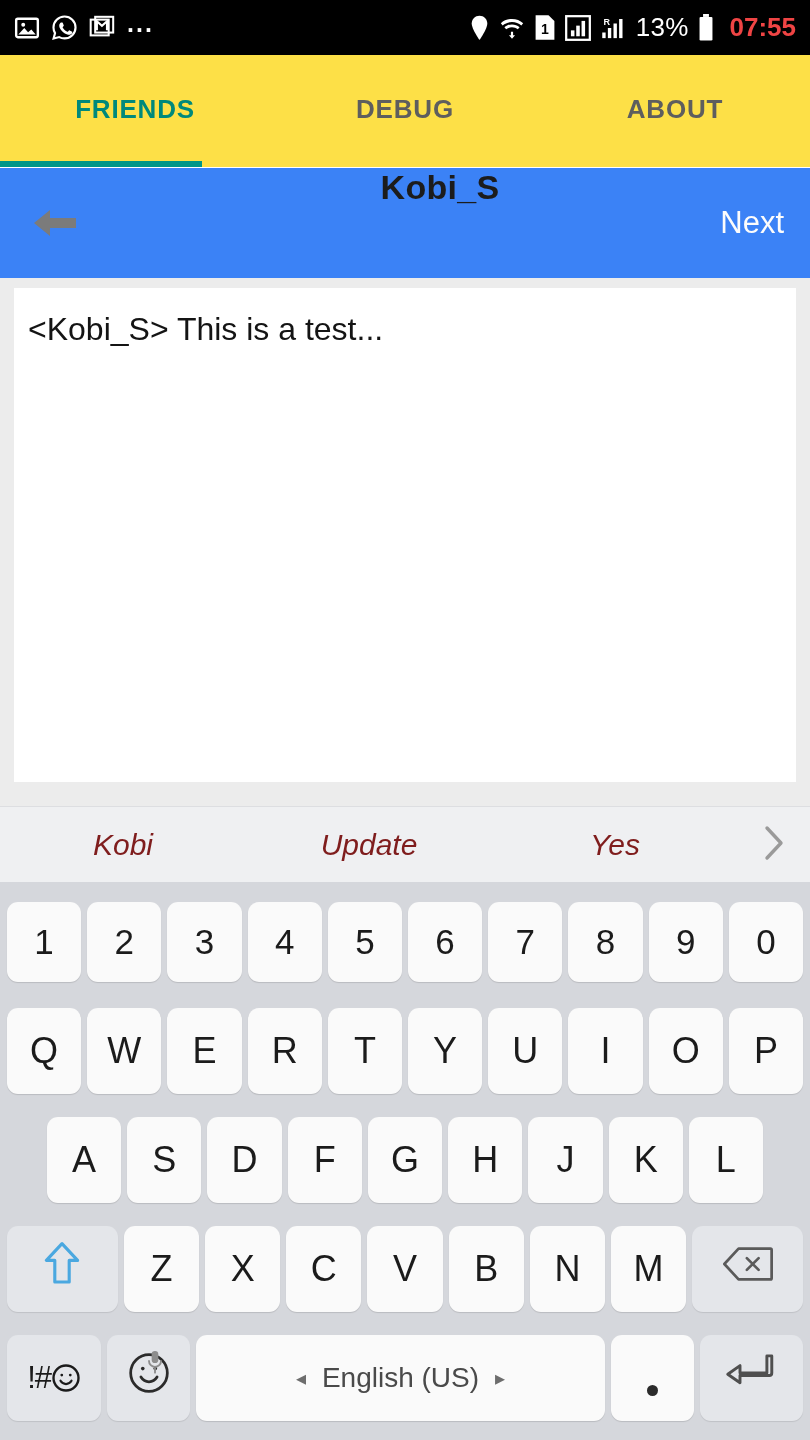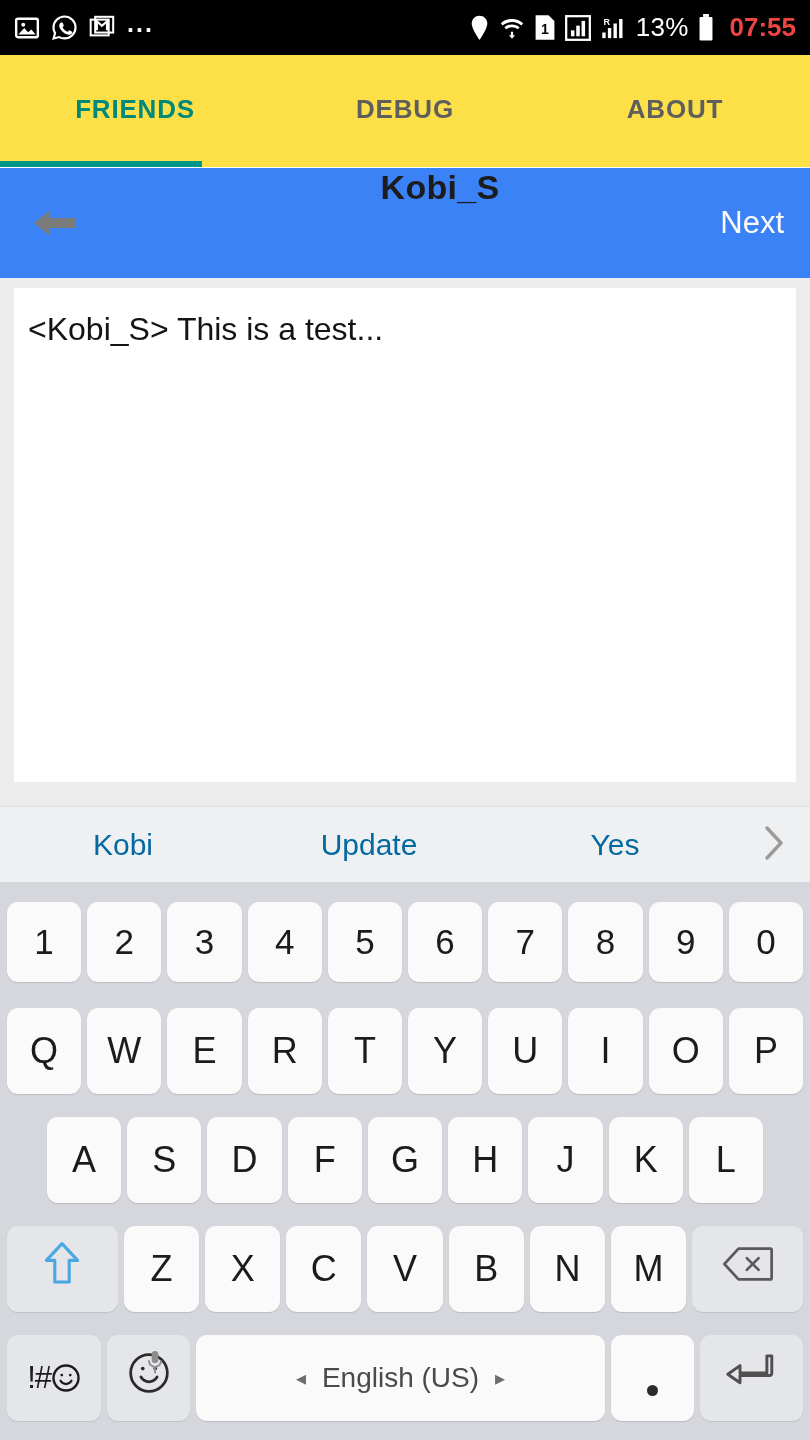--- a/index.html
+++ b/index.html
@@ -104,22 +104,22 @@
   
   .suggestbar {
     position: absolute; top: 806px; left: 0;
     width: 810px; height: 76px;
     background: #eff0f2;
     display: flex; align-items: center;
     border-top: 1px solid #dddee1;
   }
   .suggest {
     flex: 1 1 0; text-align: center;
-    font-size: 30px; color: #0369a1;
-    cursor: pointer; user-select: none;
+    font-size: 30px; color: #7f1d1d;
+    cursor: pointer; user-select: none; font-style: italic;
   }
   .suggest-chev {
     width: 72px; display: flex;
     align-items: center; justify-content: center;
     cursor: pointer;
   }
 
   
   .keyboard {
     position: absolute; top: 882px; left: 0;

